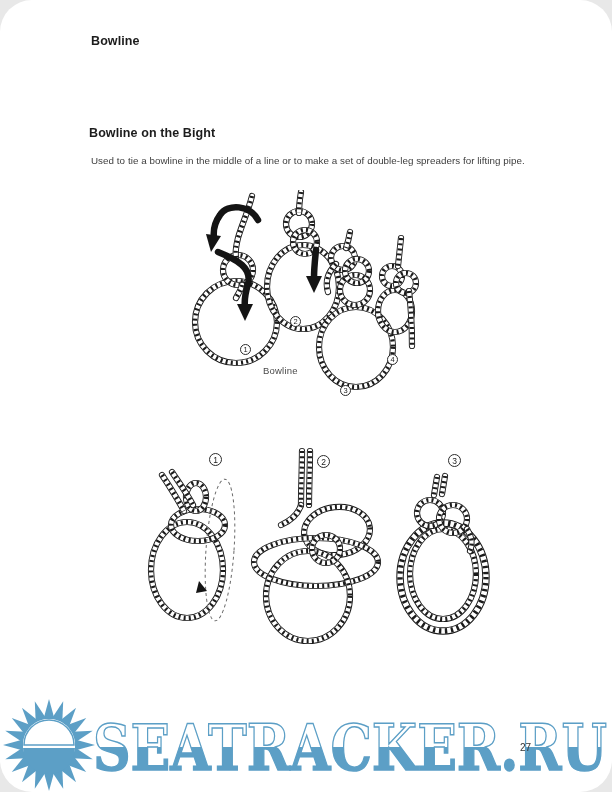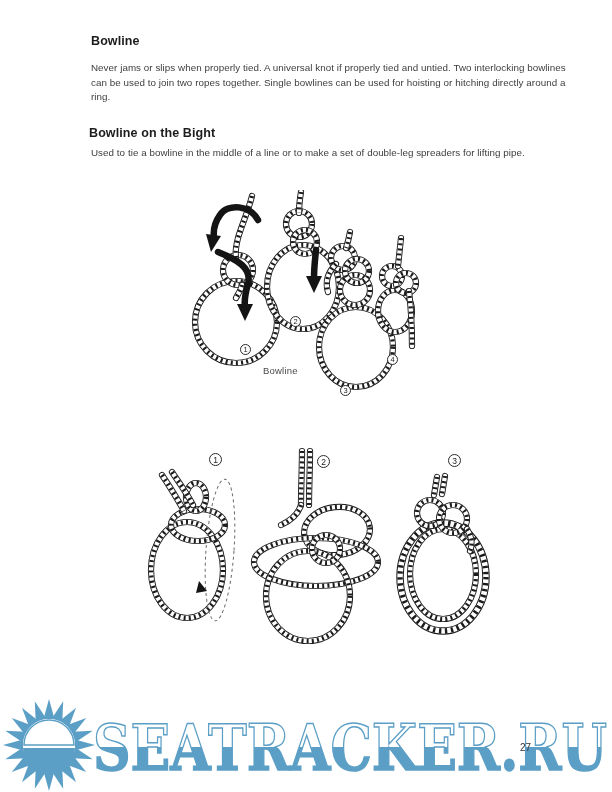--- a/index.html
+++ b/index.html
@@ -1,19 +1,19 @@
 <!DOCTYPE html>
 <html><head>
 <meta charset="utf-8">
 <style>
   html,body{margin:0;padding:0;background:#e8e8e8;}
   .page{
     position:relative;width:612px;height:792px;background:#ffffff;
     margin:0 auto;overflow:hidden;
-    font-family:"Liberation Sans", sans-serif;color:#3d3d3d;
+    font-family:"Liberation Sans", sans-serif;color:#3d3d3d;border-radius:32px;
   }
   .abs{position:absolute;}
   h2.sec-heading{
     margin:0;font-size:12.5px;font-weight:bold;color:#1c1c1c;
     font-family:"Liberation Sans", sans-serif;letter-spacing:0.1px;
   }
   p.sec-body{
     margin:0;font-size:9.8px;line-height:14.6px;color:#3d3d3d;letter-spacing:0.05px;
   }
   
@@ -43,24 +43,23 @@
   }
   .wm-text-svg{position:absolute;left:88px;top:708px;}
   .wm-sun-svg{position:absolute;left:2px;top:698px;}
 </style>
 </head>
 <body>
 
 <div class="page">
 
   <h2 class="sec-heading abs" style="left:91px;top:34px;">Bowline</h2>
-  <p class="sec-body abs" style="left:91px;top:61px;width:482px;">Never jams or slips when properly tied. A universal knot if properly tied and untied. Two interlocking bowlines can be used to join two ropes together. Single bowlines can be used for hoisting or hitching directly around a ring.</p>
 
   <h2 class="sec-heading abs" style="left:89px;top:126px;">Bowline on the Bight</h2>
-  <p class="sec-body abs" style="left:91px;top:146px;width:500px;">Used to tie a bowline in the middle of a line or to make a set of double-leg spreaders for lifting pipe.</p>
+  <p class="sec-body abs" style="left:91px;top:154px;width:500px;">Used to tie a bowline in the middle of a line or to make a set of double-leg spreaders for lifting pipe.</p>
 
   <div class="figure" style="left:180px;top:190px;width:270px;height:215px;">
     <svg width="270" height="215" viewBox="0 0 270 215">
 
       <g>
         <ellipse class="rope-o" cx="56" cy="132" rx="41" ry="41"></ellipse>
           <ellipse class="rope-i" cx="56" cy="132" rx="41" ry="41"></ellipse>
           <ellipse class="rope-t" cx="56" cy="132" rx="41" ry="41"></ellipse>
         <circle class="rope-o" cx="58" cy="80" r="15"></circle>
           <circle class="rope-i" cx="58" cy="80" r="15"></circle>

